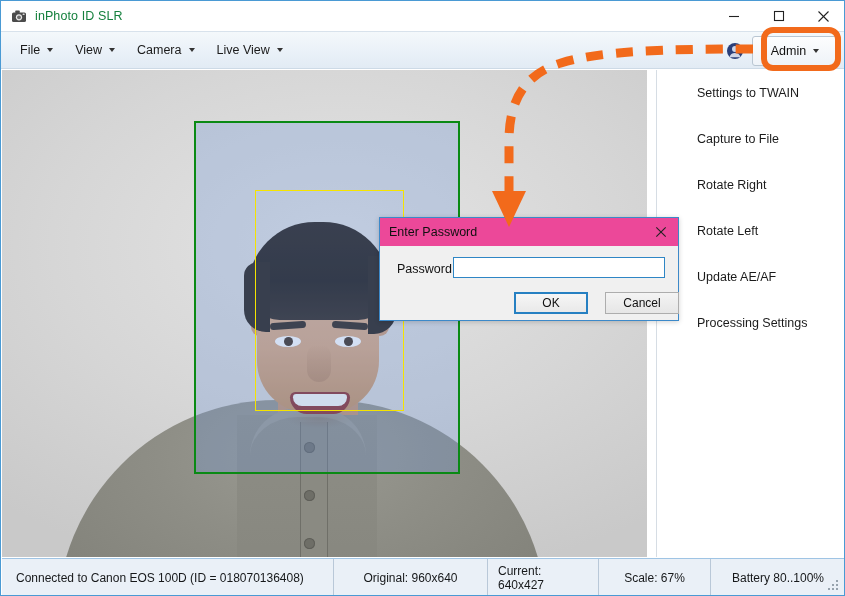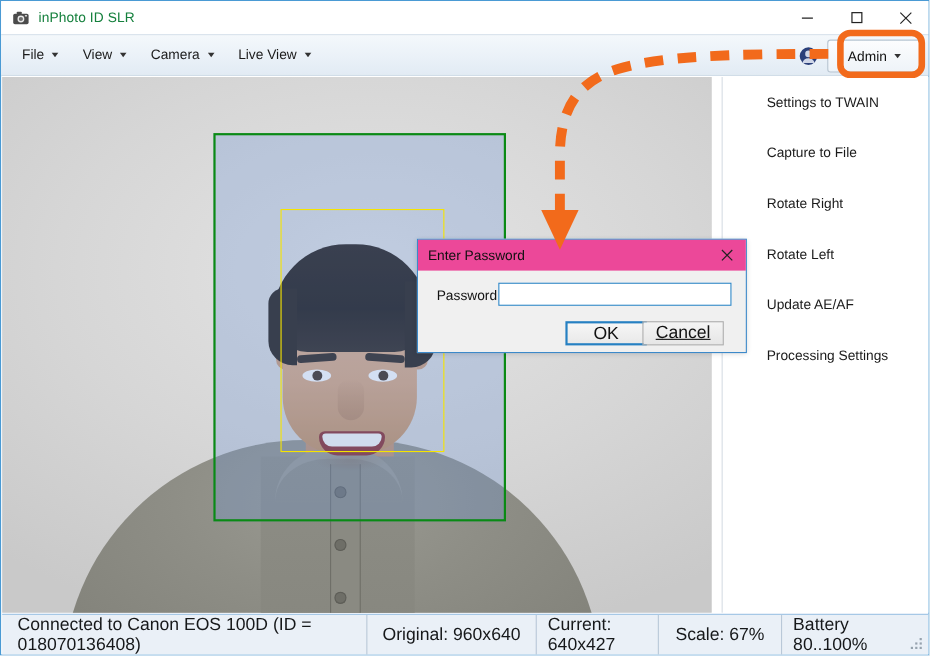--- a/index.html
+++ b/index.html
@@ -275,21 +275,21 @@
   
   .statusbar {
     position: absolute;
     left: 1px; top: 557px;
     width: 843px; height: 38px;
     background: #eaf0f7;
     border-top: 1px solid #9fc4e4;
     box-sizing: border-box;
     display: flex;
     align-items: center;
-    font-size: 16px;
+    font-size: 12px;
     color: #16181a;
   }
   .st-cell {
     height: 38px;
     display: flex;
     align-items: center;
     justify-content: center;
     box-sizing: border-box;
     border-right: 1px solid #b9c8d8;
     padding: 0 10px;
@@ -352,32 +352,32 @@
     font-family: "Liberation Sans", sans-serif;
     font-size: 12px;
     padding: 0 4px;
     outline: none;
   }
   .dlg-btn {
     position: absolute;
     top: 46px;
     width: 74px; height: 22px;
     font-family: "Liberation Sans", sans-serif;
-    font-size: 16px;
+    font-size: 12px;
     color: #111;
     background: linear-gradient(to bottom, #f4f4f4 0%, #e6e6e6 100%);
     border: 1px solid #adadad;
     box-sizing: border-box;
   }
   .dlg-btn.ok {
     left: 134px;
     border: 2px solid #2680c2;
     background: linear-gradient(to bottom, #f6f6f6 0%, #e9e9e9 100%);
   }
-  .dlg-btn.cancel { left: 204px; text-decoration: underline; }
+  .dlg-btn.cancel { left: 225px; }
 
   
   .anno {
     position: absolute;
     left: 0; top: 0;
     width: 845px; height: 596px;
     pointer-events: none;
   }
   .hilite-admin {
     position: absolute;

